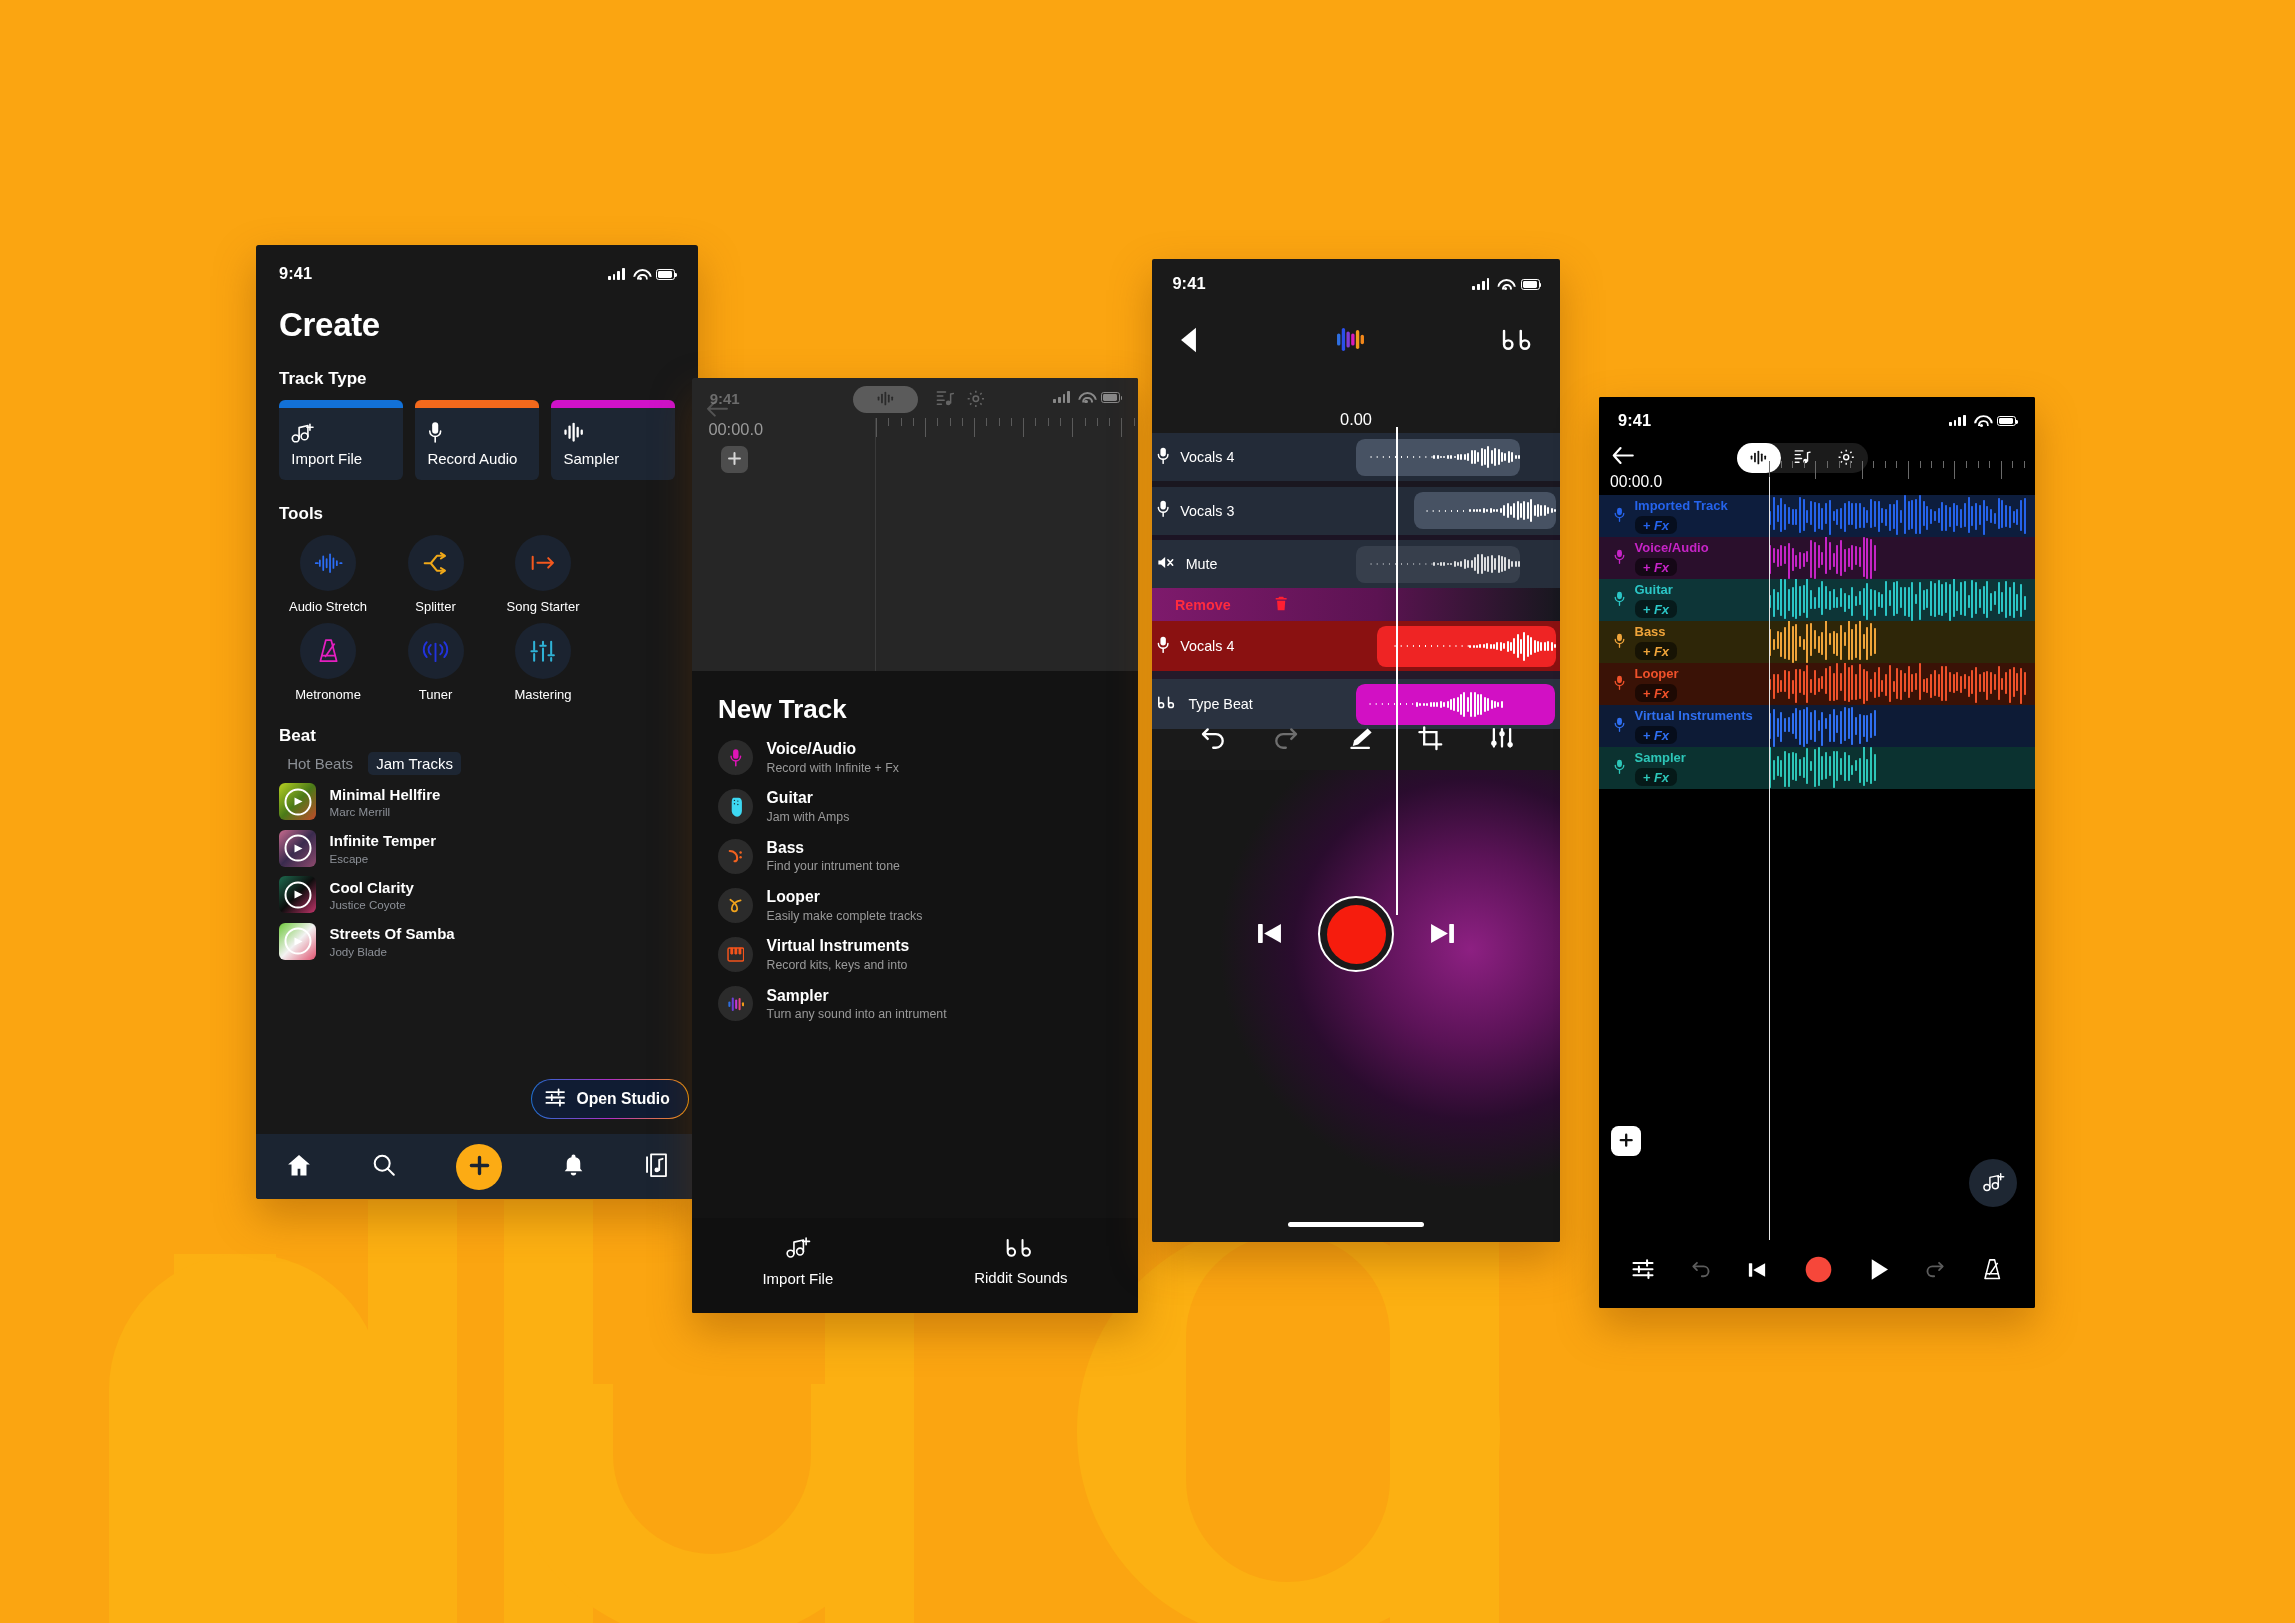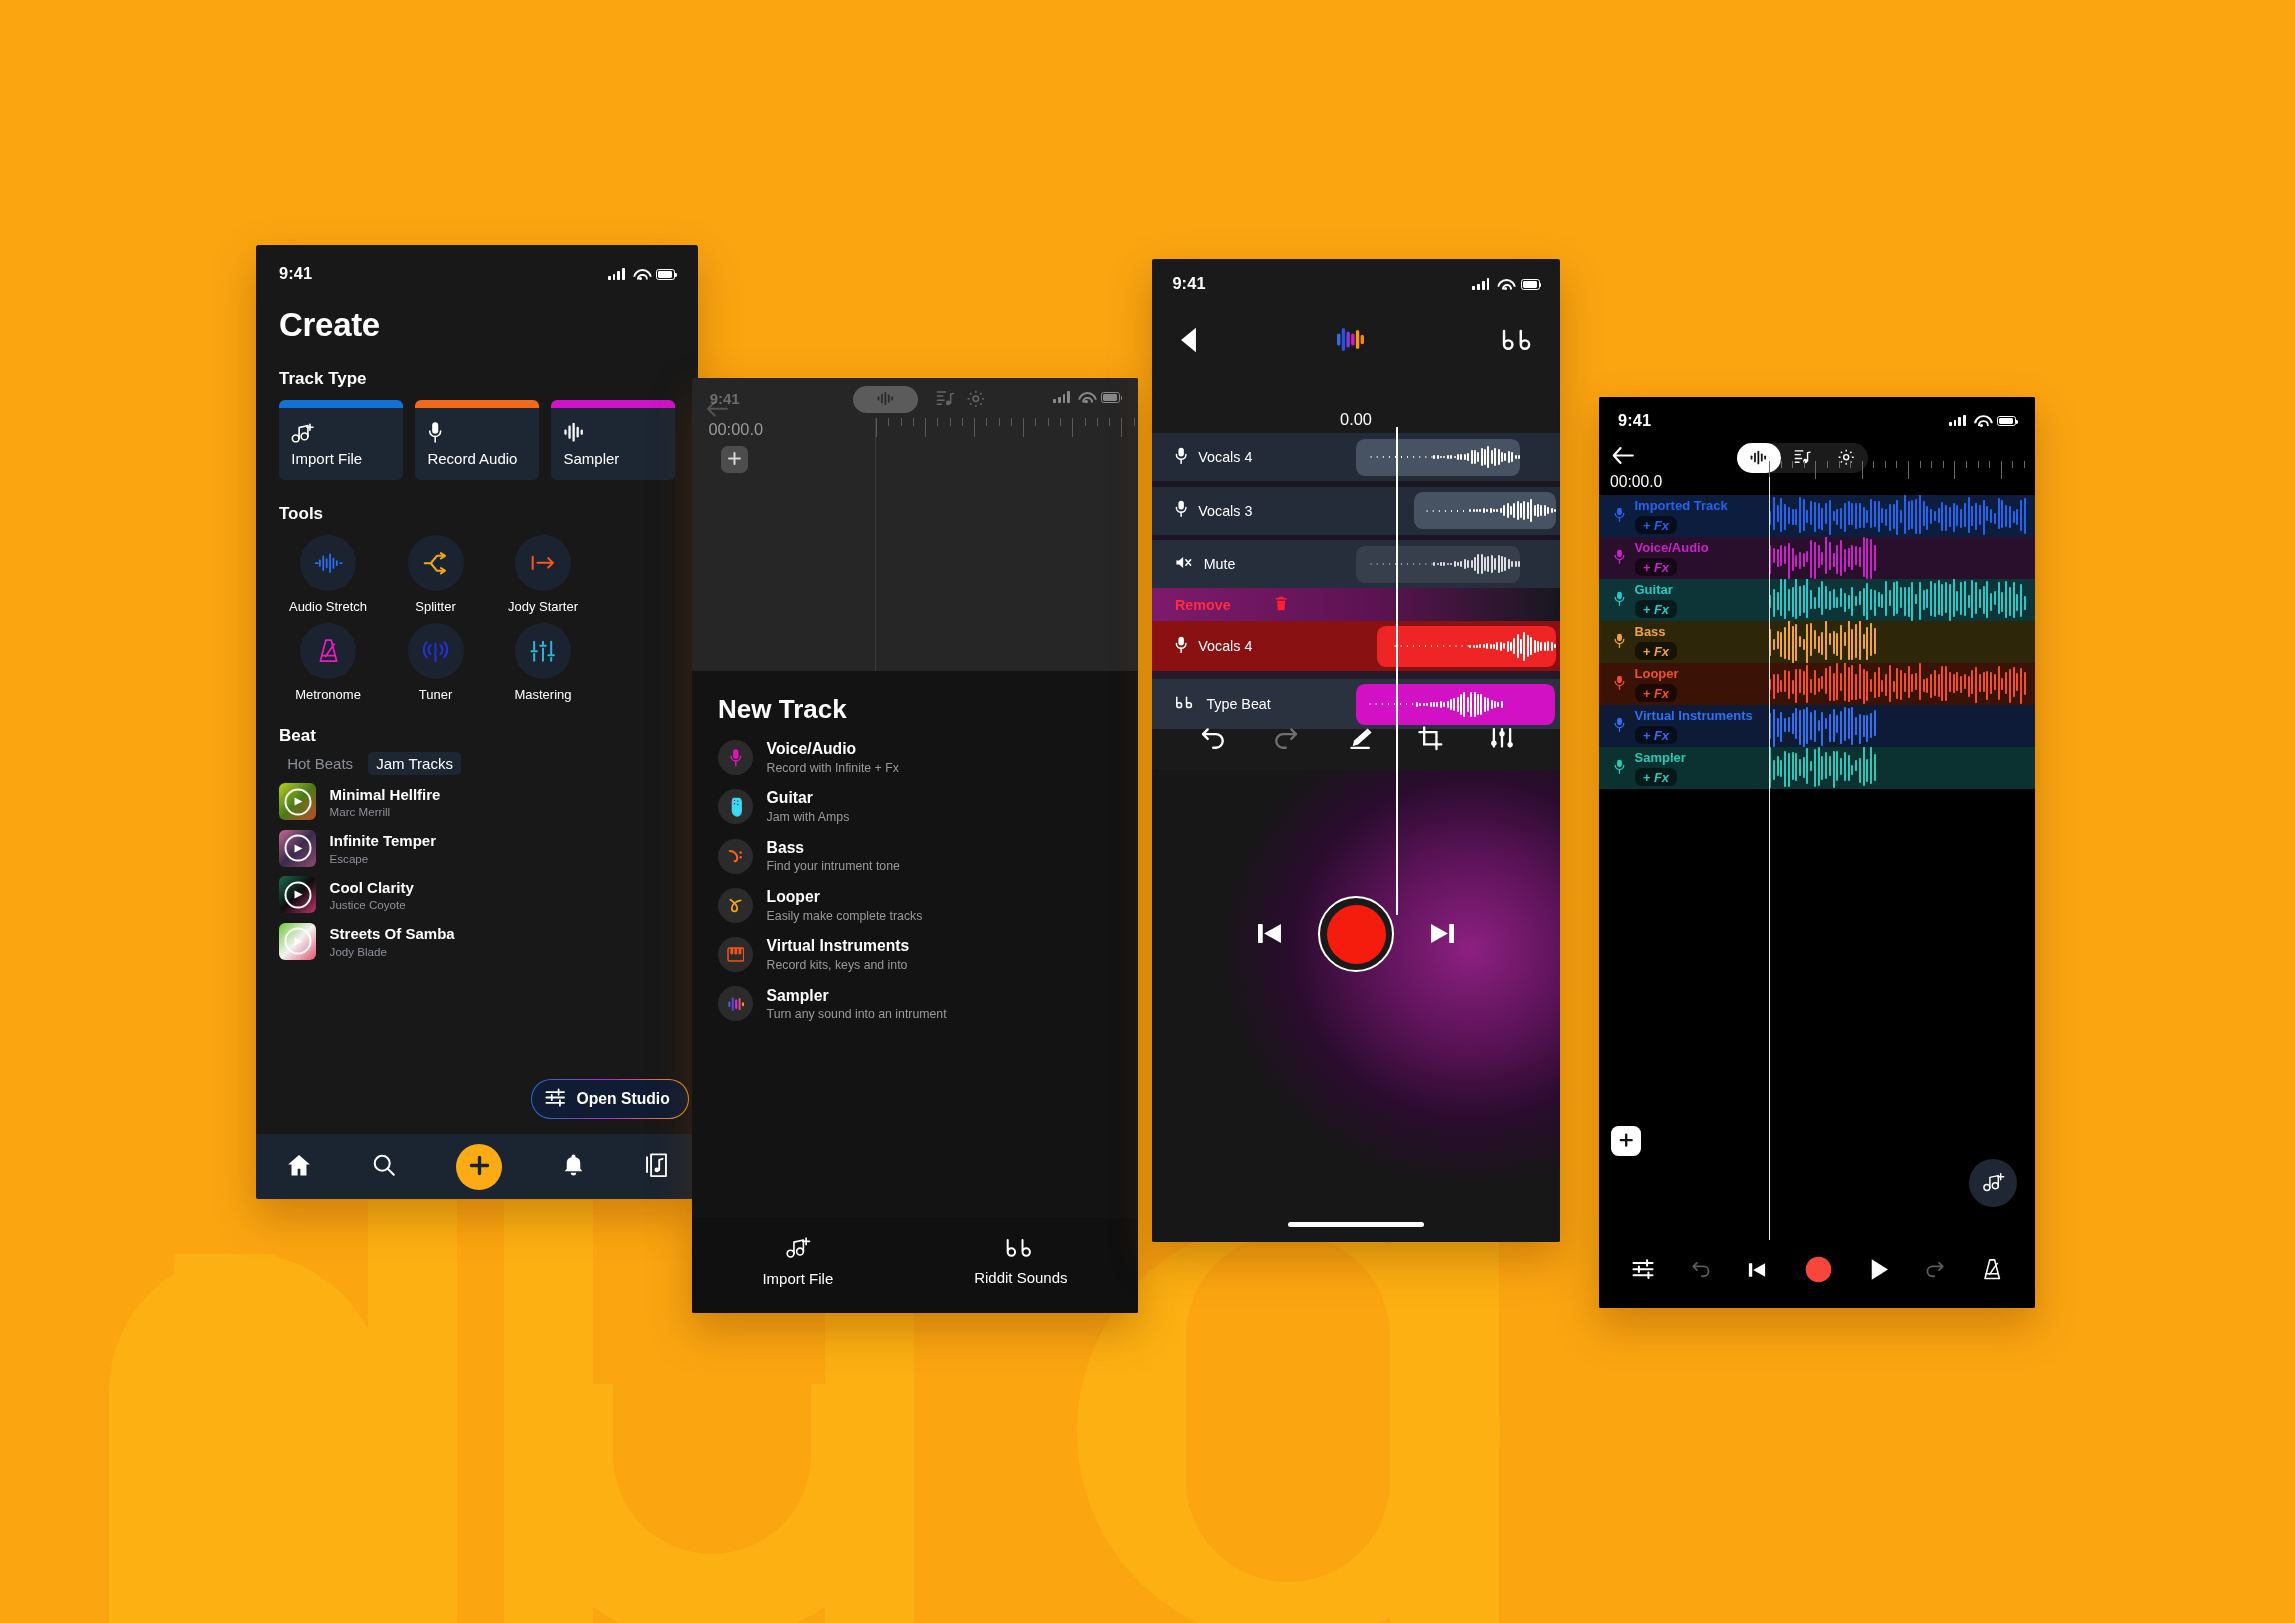--- a/index.html
+++ b/index.html
@@ -106,21 +106,21 @@
   .foot-label { color:#fff; font-size:15px;}
 
   
   #p3 { left:1152px; top:259px; width:408px; height:983px; border-radius:2px; background:#1a1a1a;}
   #p3 .hd { height:150px; position:relative; }
   #p3 .hd .statusbar { padding: 15px 20.4px 0 20.4px;}
   #p3 .hd-row { position:absolute; left:0; right:0; top:65px; display:flex; align-items:center; justify-content:space-between; padding: 0 24.5px;}
   .time-label { position:absolute; left:0; right:0; top:151px; text-align:center; color:#fff; font-size:16.4px;}
   .tracks { position:absolute; left:0; right:0; top:174px; height:259px; }
   .trow { position:relative; height:48px; display:flex; align-items:center; }
-  .trow .lbl { display:flex; align-items:center; gap:11px; width:153px; padding-left:23px; flex:none; z-index:2;}
+  .trow .lbl { display:flex; align-items:center; gap:11px; width:153px; padding-left:5px; flex:none; z-index:2;}
   .trow .lbl span { color:#fff; font-size:14.3px; }
   .clip { position:absolute; border-radius:8.9px; height:37px; top:5.5px; display:flex; align-items:center; overflow:hidden; }
   .playhead3 { position:absolute; left:244px; top:168px; width:2px; bottom:327px; background:#fff; z-index:5;}
   .remove-row { height:33px; display:flex; align-items:center; gap:44px; padding-left:23px;
                 background: linear-gradient(90deg,#7e1a6c 0%, #5c1352 55%, #17171e 100%); }
   .remove-row .rlabel { color:#ff2b3e; font-size:14.3px; font-weight:700;}
   .edit-bar { position:absolute; left:0; right:0; top:450px; height:61px; display:flex; align-items:center; justify-content:space-around; padding: 0 23px;}
   .rec-area { position:absolute; left:0; right:0; top:511px; bottom:0;
       background: radial-gradient(ellipse 75% 62% at 78% 38%, #8d2082 0%, #5b1357 32%, #2a0c2e 58%, #171717 82%); }
   .transport { position:absolute; left:0; right:0; top:126px; display:flex; align-items:center; justify-content:center; gap:33px;}
@@ -265,21 +265,21 @@
           </div>
           <div class="tool-label">Splitter</div>
         </div>
 
         <div class="tool">
           <div class="tool-circle">
             <svg width="27" height="17.7" viewBox="0 0 40 26" fill="none" stroke="#F4581E" stroke-width="3" stroke-linecap="round" stroke-linejoin="round">
               <path d="M4 4v18M11 13h23M27 6l7 7-7 7"></path>
             </svg>
           </div>
-          <div class="tool-label">Jody Starter</div>
+          <div class="tool-label">Song Starter</div>
         </div>
 
         <div class="tool">
           <div class="tool-circle">
             <svg width="23" height="26" viewBox="0 0 34 38" fill="none" stroke="#E41FC0" stroke-width="2.6" stroke-linejoin="round">
               <path d="M13 3h8l8 31H5L13 3z"></path>
               <path d="M6 26h22M26 8L12 28"></path>
             </svg>
           </div>
           <div class="tool-label">Metronome</div>

